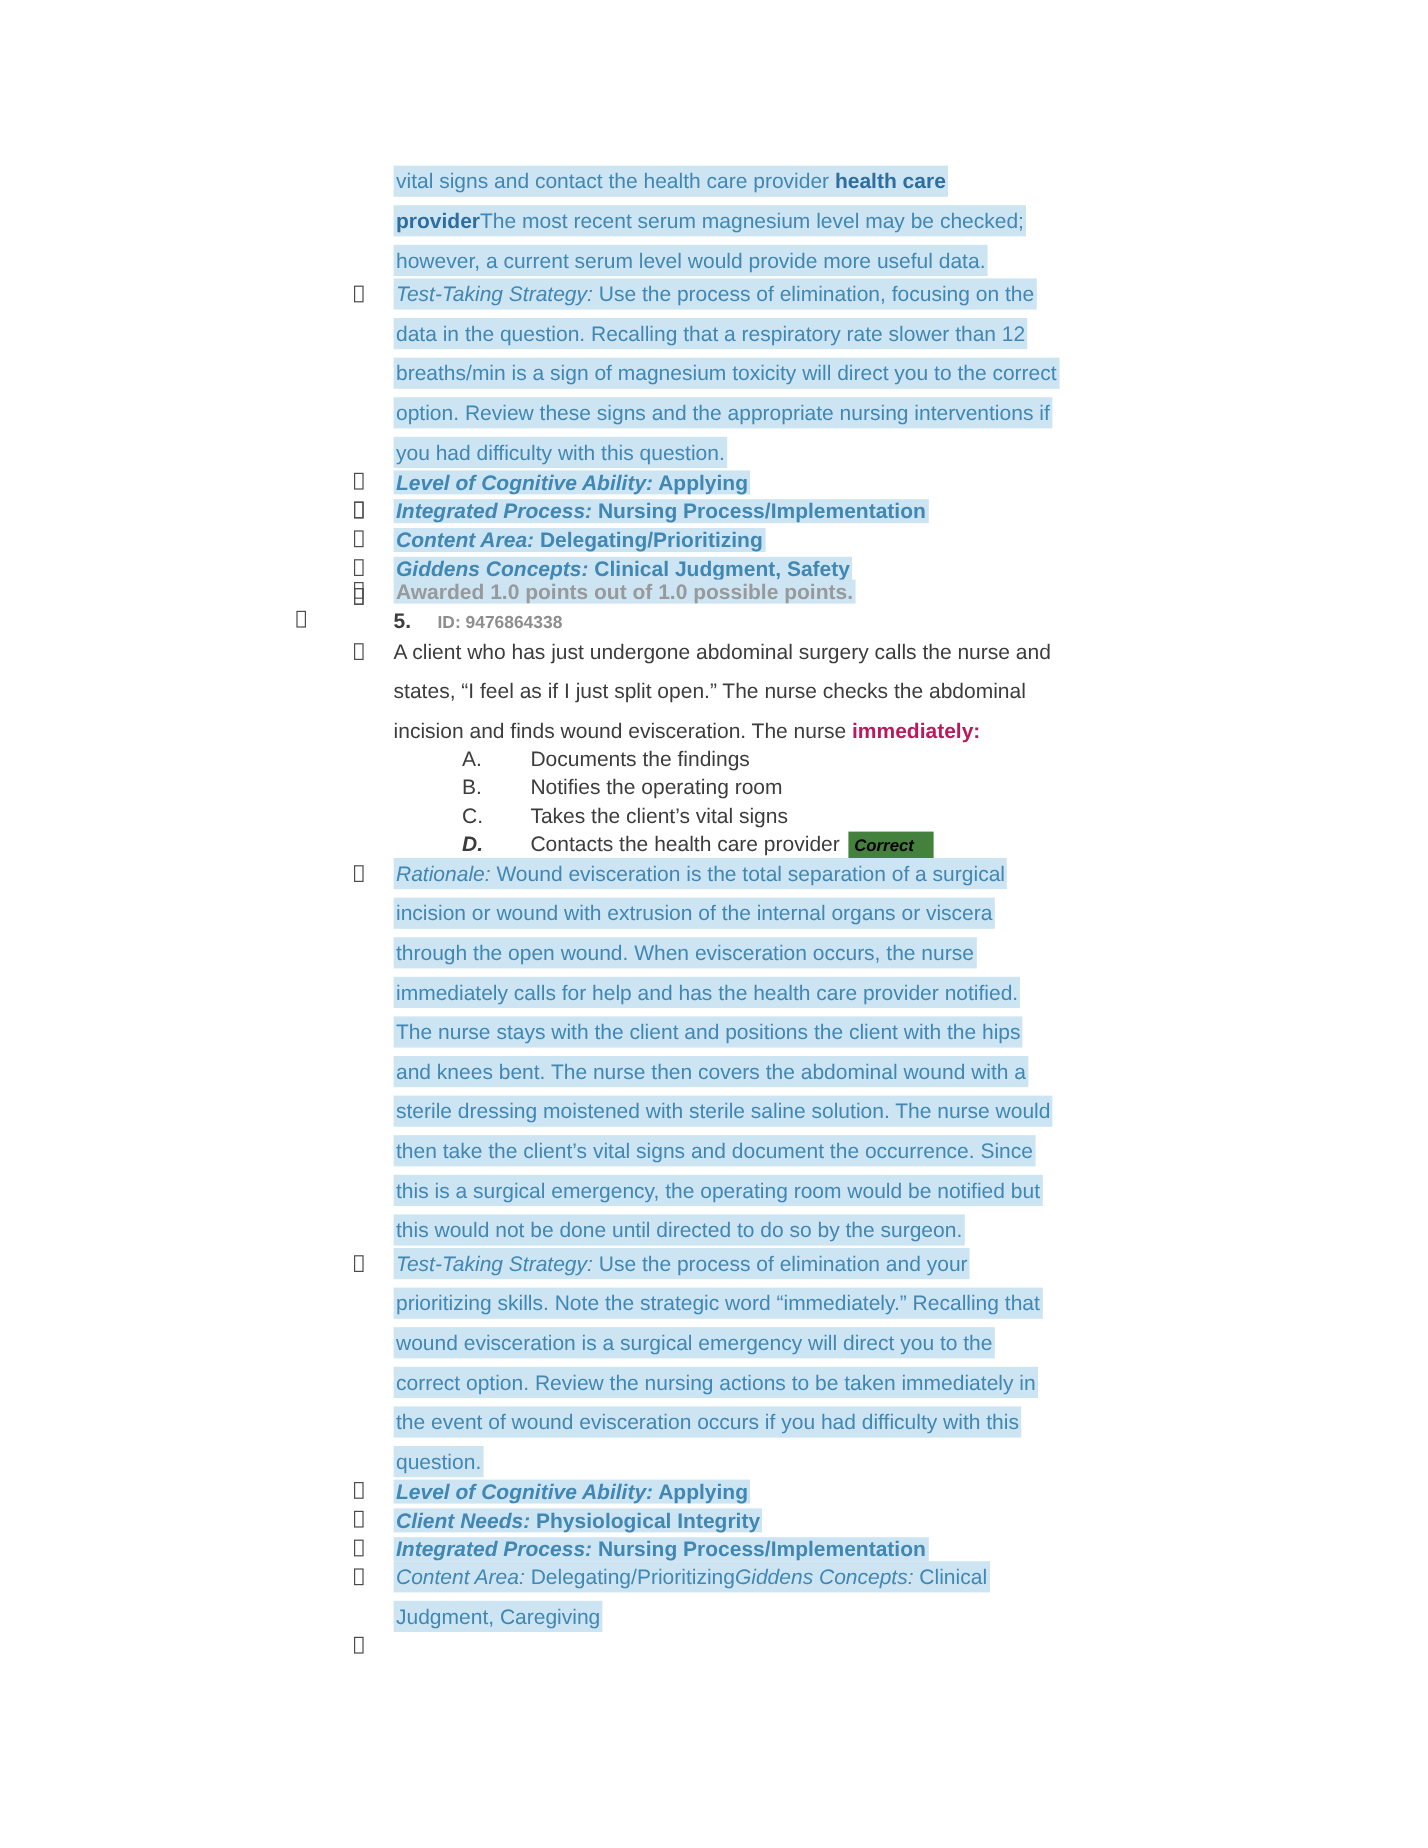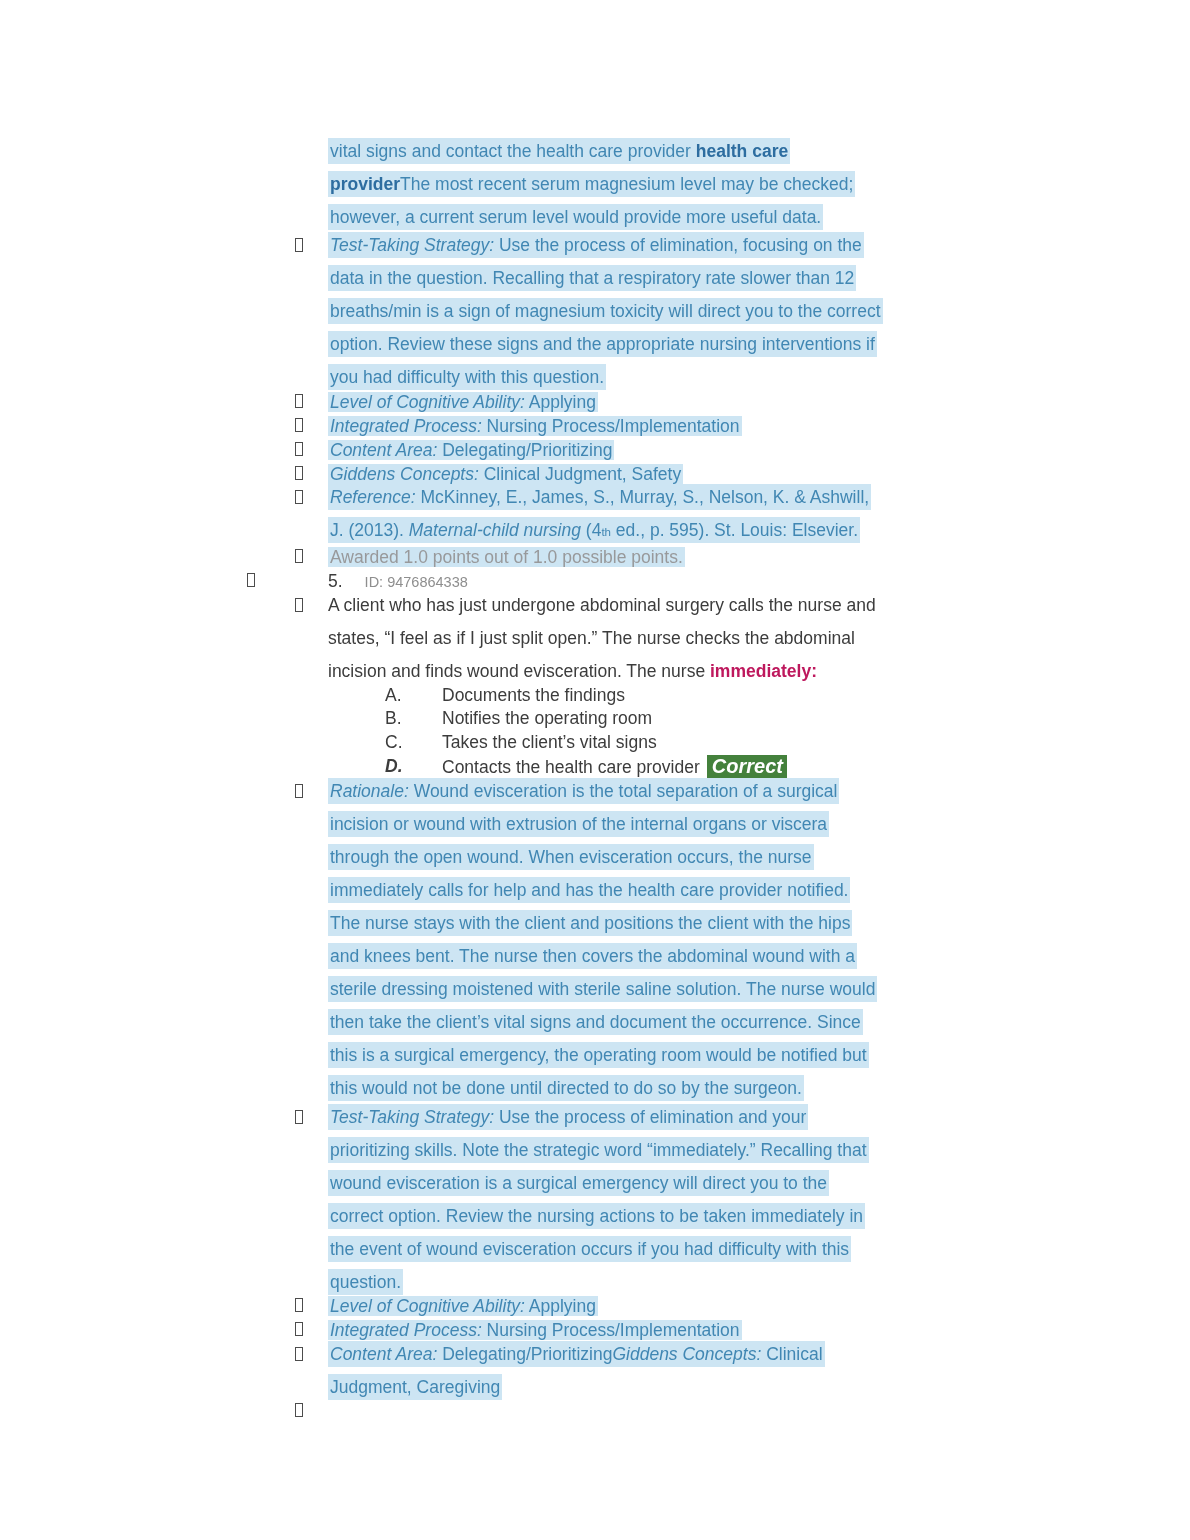--- a/index.html
+++ b/index.html
@@ -12,21 +12,21 @@
   .doc{
     position:relative;
     box-sizing:border-box;
     width:1025px;
     padding:139px 142px 60px 328px;
   }
   .item{position:relative;}
   
   .para{line-height:33px;margin:-4.5px 0;}
   
-  .meta{line-height:24px;}
+  .meta{line-height:24px;font-weight:bold;}
   
   .glyph{
     position:absolute;display:block;
     width:8px;height:14px;
     border:1px solid #4c4c4c;
     box-sizing:border-box;
     background:transparent;
   }
   .g2{left:-33px;}      
   .g1{left:-81px;}      
@@ -49,24 +49,24 @@
   
   .qnum{color:#3c3c3c;}
   .qid{color:#8e8e8e;font-size:14.5px;padding-left:22px;}
   
   .opts{margin:0;}
   .opt{position:relative;line-height:23.8px;padding-left:114px;}
   .optletter{position:absolute;left:57px;top:0;}
   .dl{font-weight:bold;font-style:italic;}
   .badge{
     display:inline-block;
-    background:#44813c;color:#ffffff;
+    background:#44813c;color:#000000;
     font-style:italic;font-weight:bold;
-    font-size:20px;line-height:22px;
-    padding:0 4px 1px 5px;
+    font-size:14px;line-height:22px;
+    padding:0 16px 1px 5px;
     margin-left:7px;
     vertical-align:baseline;
   }
 </style>
 </head>
 <body>
 
 <div class="doc">
 
   <div class="item para">
@@ -96,21 +96,20 @@
   <div class="item meta">
     <span class="glyph g2 gm"></span>
     <span class="hl blue"><span class="lbl">Giddens Concepts:</span><span> Clinical Judgment, Safety</span></span>
   </div>
   <div class="item meta">
     <span class="glyph g2 gm"></span>
   </div>
 
   <div class="item para">
     <span class="glyph g2 gp"></span>
-    <span class="hl blue"><span class="lbl">Reference:</span><span> McKinney, E., James, S., Murray, S., Nelson, K. &amp; Ashwill, J. (2013). </span><span class="lbl">Maternal-child nursing</span><span> (4</span><span class="sup">th</span><span> ed., p. 595). St. Louis: Elsevier.</span></span>
   </div>
 
   <div class="item meta">
     <span class="glyph g2 gm"></span>
     <span class="hl gray">Awarded 1.0 points out of 1.0 possible points.</span>
   </div>
 
   <div class="item meta">
     <span class="glyph g1 gm"></span>
     <span class="qnum">5.</span><span class="qid">ID: 9476864338</span>
@@ -149,20 +148,24 @@
     <span class="glyph g2 gp"></span>
     <span class="hl blue"><span class="lbl">Test-Taking Strategy:</span><span> Use the process of elimination and your prioritizing skills. Note the strategic word “immediately.” Recalling that wound evisceration is a surgical emergency will direct you to the correct option. Review the nursing actions to be taken immediately in the event of wound evisceration occurs if you had difficulty with this question.</span></span>
   </div>
 
   <div class="item meta">
     <span class="glyph g2 gm"></span>
     <span class="hl blue"><span class="lbl">Level of Cognitive Ability:</span><span> Applying</span></span>
   </div>
   <div class="item meta">
     <span class="glyph g2 gm"></span>
+    <span class="hl blue"><span class="lbl">Client Needs:</span><span> Physiological Integrity</span></span>
+  </div>
+  <div class="item meta">
+    <span class="glyph g2 gm"></span>
     <span class="hl blue"><span class="lbl">Integrated Process:</span><span> Nursing Process/Implementation</span></span>
   </div>
 
   <div class="item para">
     <span class="glyph g2 gp"></span>
     <span class="hl blue"><span class="lbl">Content Area:</span><span> Delegating/Prioritizing</span><span class="lbl">Giddens Concepts:</span><span> Clinical Judgment, Caregiving</span></span>
   </div>
 
   <div class="item meta">
     <span class="glyph g2 gm"></span>

